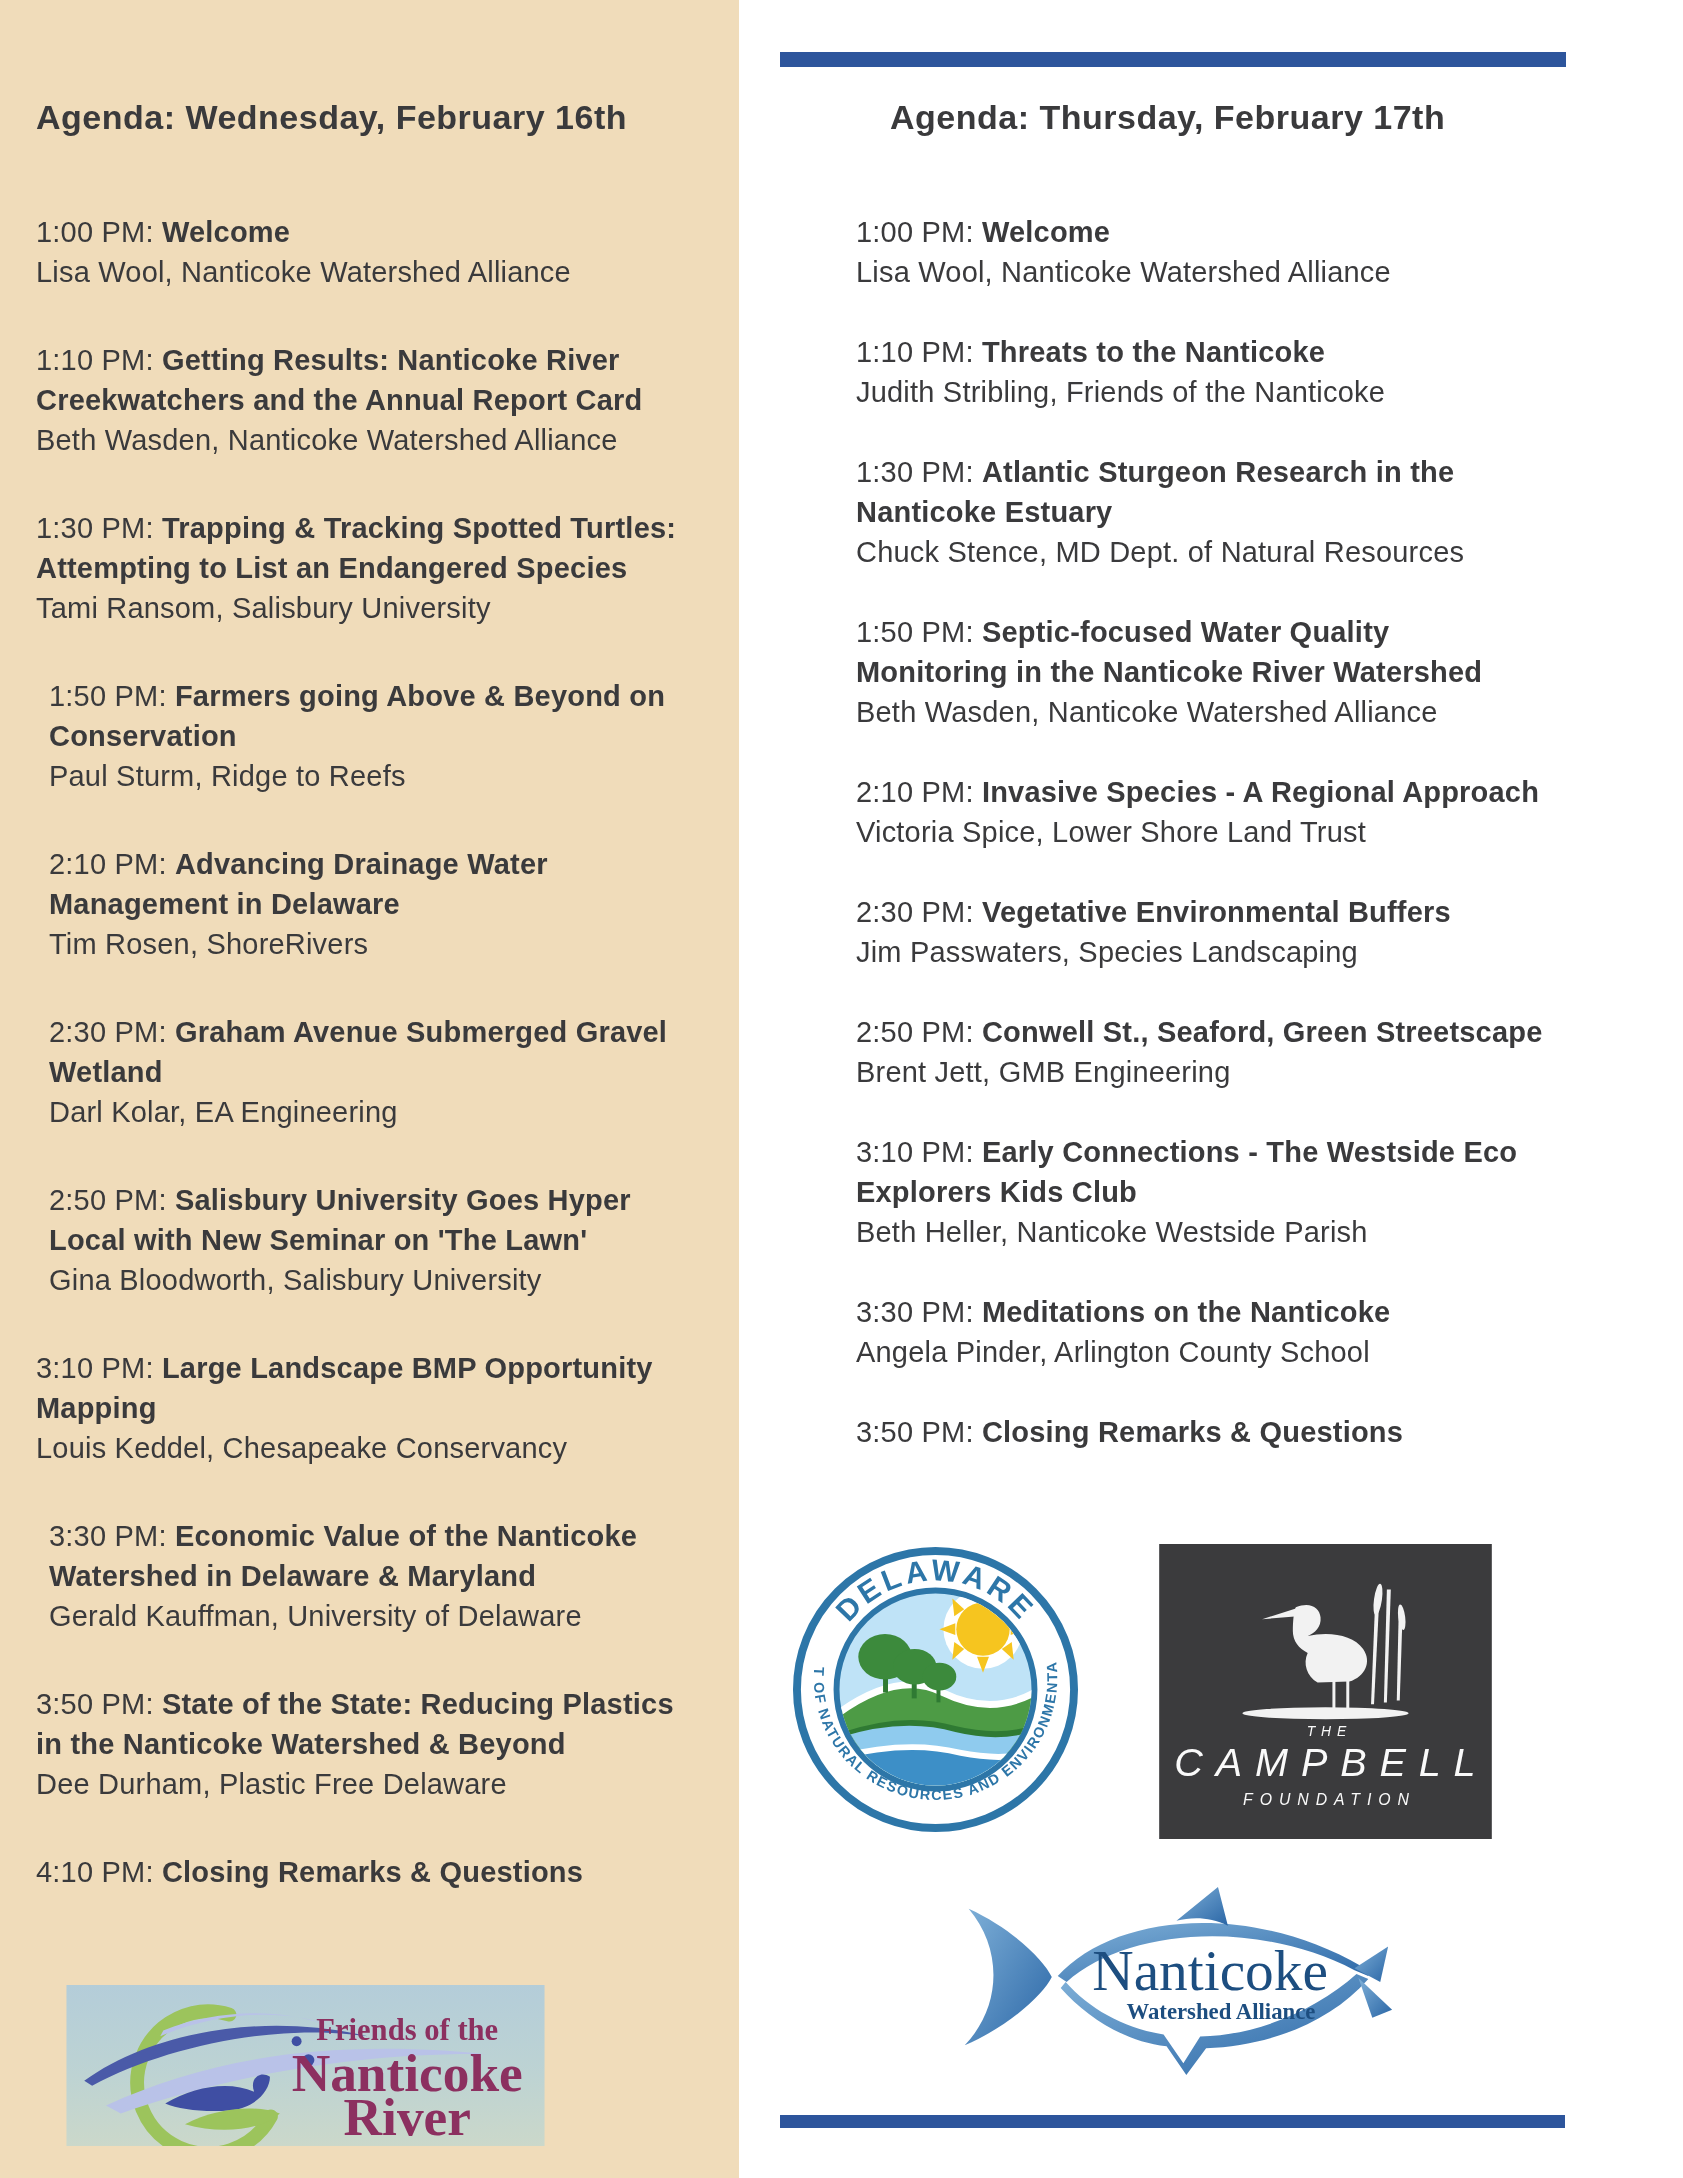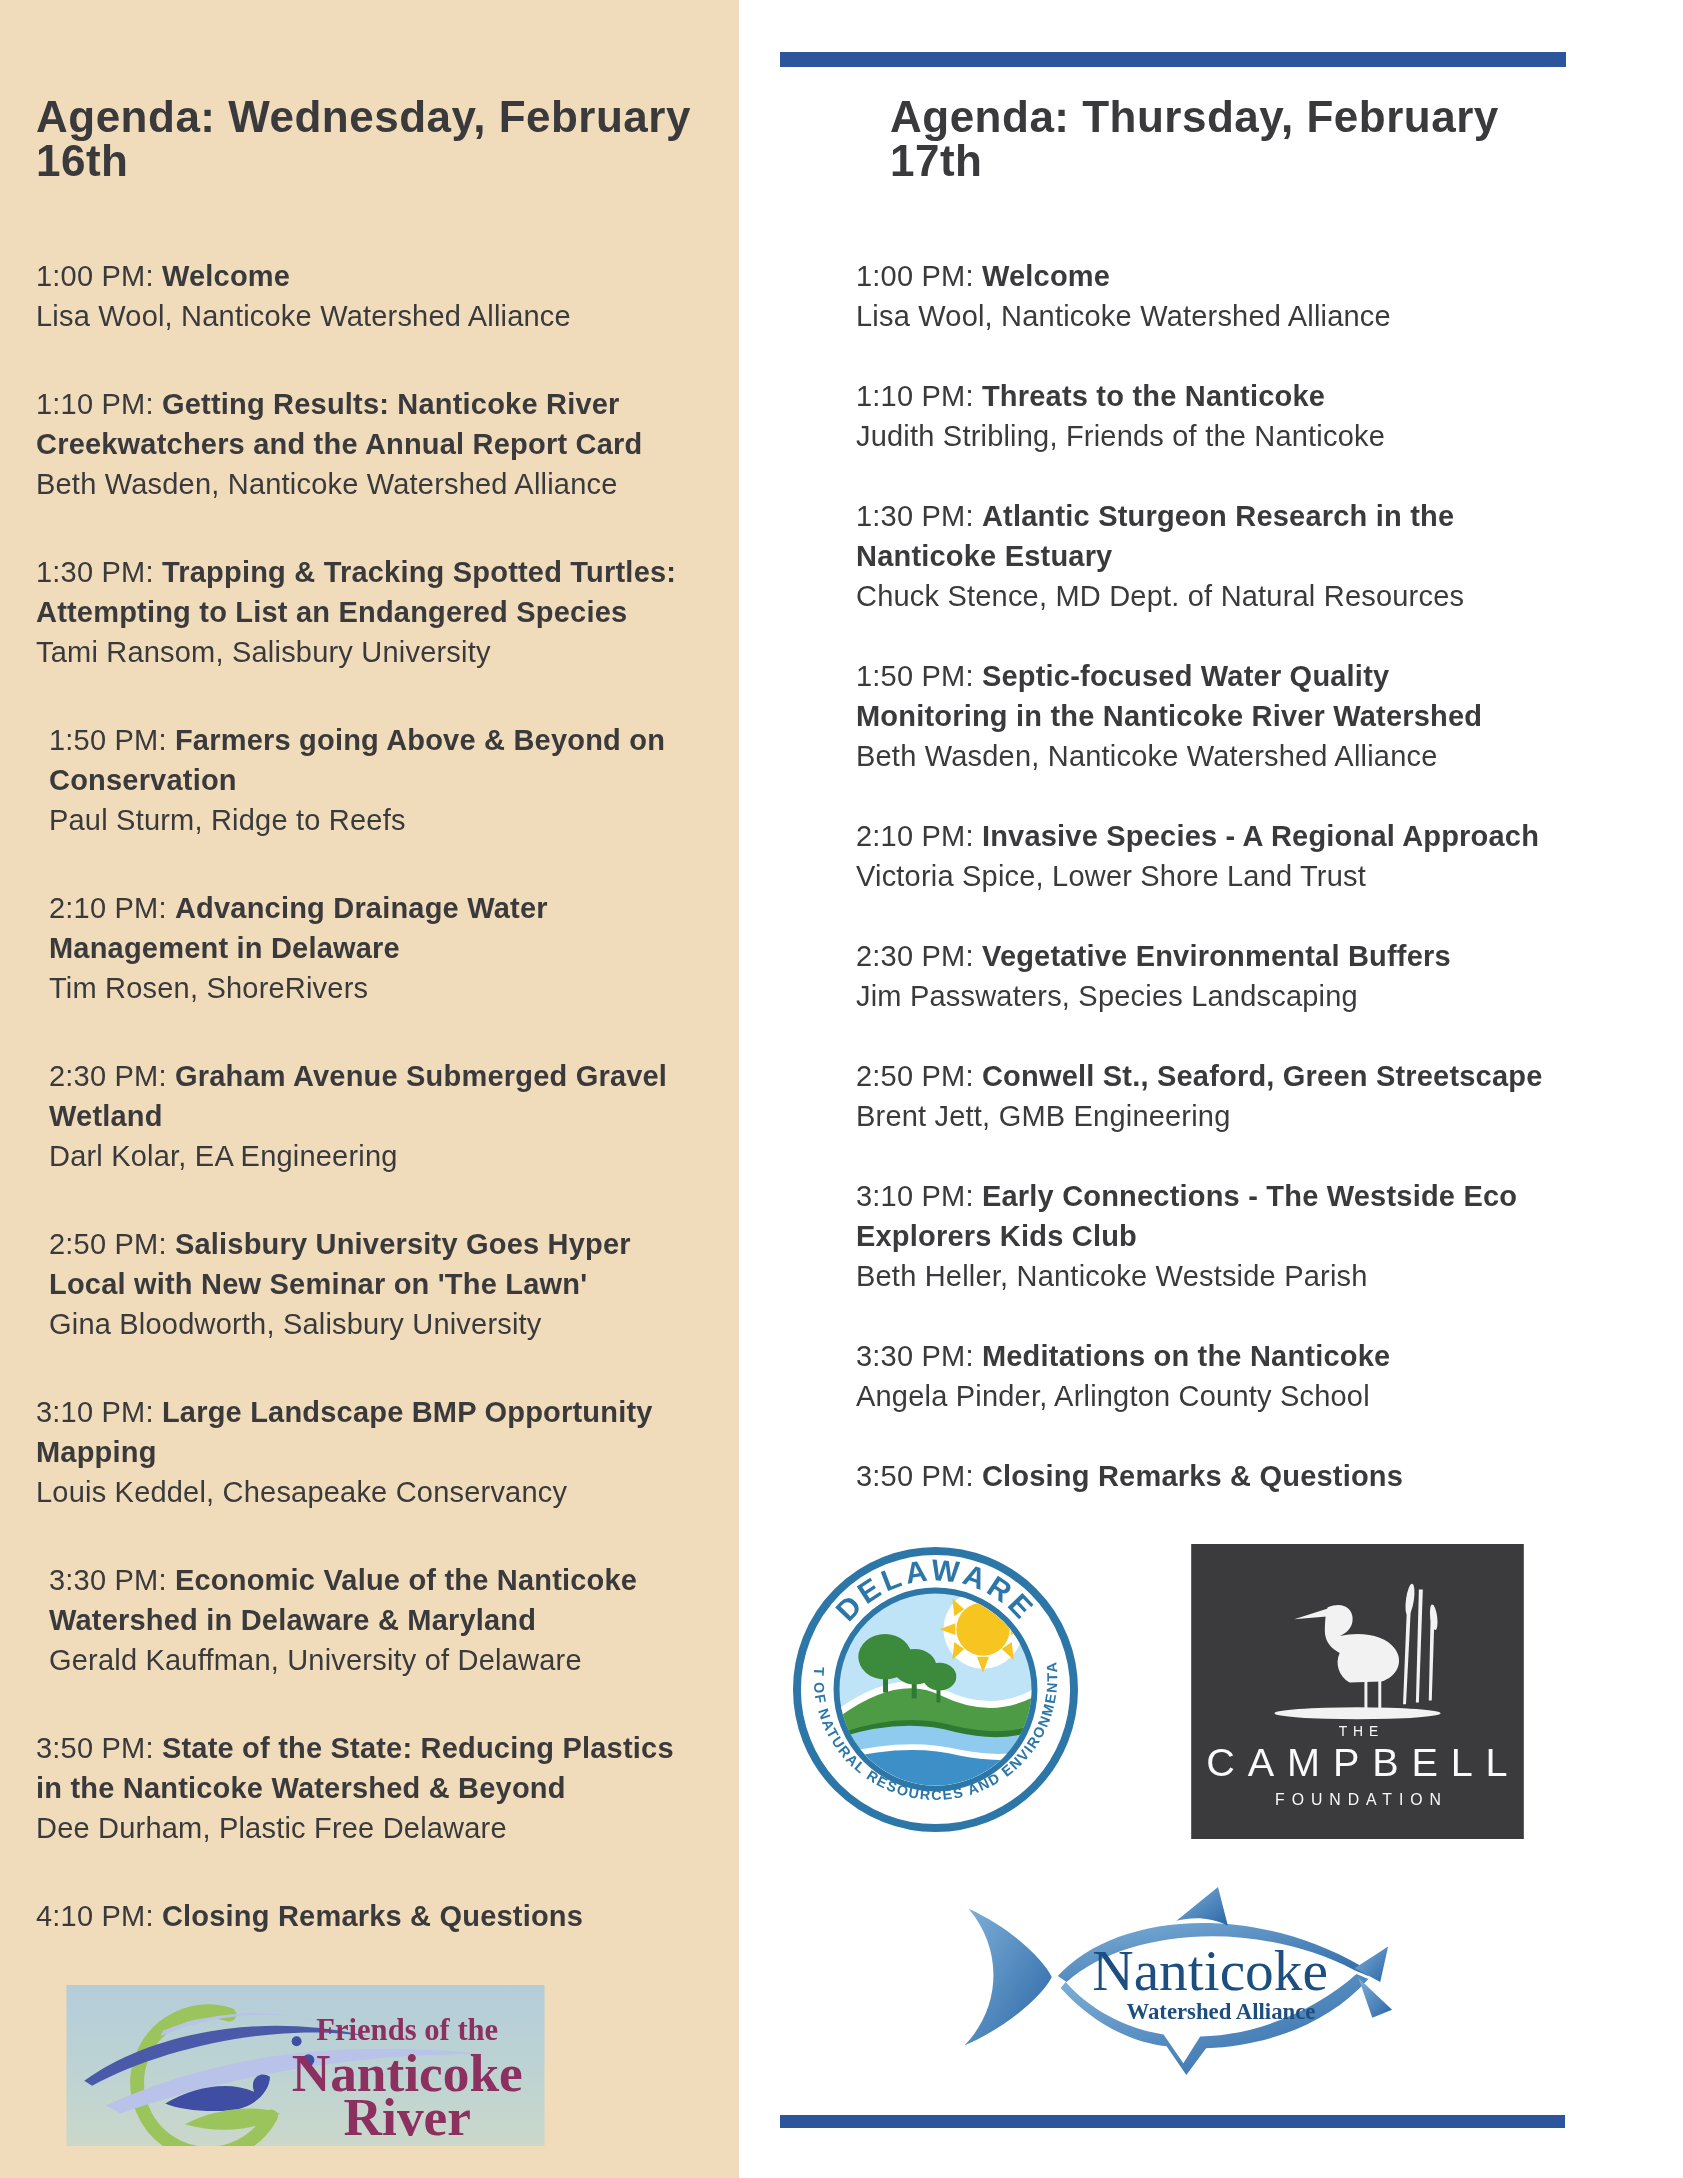--- a/index.html
+++ b/index.html
@@ -11,38 +11,38 @@
   .tan-col{position:absolute;left:0;top:0;width:739px;height:2178px;background:#f0dcba;}
   .bar{position:absolute;background:#2d559c;}
   .bar-top{left:780px;top:52px;width:786px;height:15px;}
   .bar-bottom{left:780px;top:2115px;width:785px;height:13px;}
 
   .col-content{position:absolute;top:95px;}
   .left-content{left:36px;width:667px;}
   .right-content{left:856px;width:693px;}
 
   .col-title{
-    margin:0;font-size:44px;font-weight:bold;letter-spacing:0.5px;
+    margin:0;font-size:34px;font-weight:bold;letter-spacing:0.5px;
     color:#3a3a3c;line-height:44px;
   }
   .right-content .col-title{margin-left:34px;}
 
   .entries{margin-top:73px;}
   .entry{margin-bottom:48px;}
   .right-content .entry{margin-bottom:40px;}
   .entry.indent{padding-left:13px;}
   .entry p{margin:0;font-size:29px;line-height:40px;letter-spacing:0.2px;}
   .entry .time{font-weight:normal;}
   .entry .title{font-weight:bold;}
   .entry .speaker{font-weight:normal;}
 
   .logo{position:absolute;}
   .logo-friends{left:66px;top:1985px;width:479px;height:180px;}
   .logo-dnrec{left:792px;top:1542px;width:287px;height:295px;}
-  .logo-campbell{left:1191px;top:1544px;width:333px;height:218px;}
+  .logo-campbell{left:1159px;top:1544px;width:333px;height:218px;font-style:italic;}
   .logo-nwa{left:941px;top:1879px;width:460px;height:210px;}
   svg{display:block;}
 </style>
 </head>
 <body>
 
 <div class="tan-col"></div>
 <div class="bar bar-top"></div>
 <div class="bar bar-bottom"></div>
 

